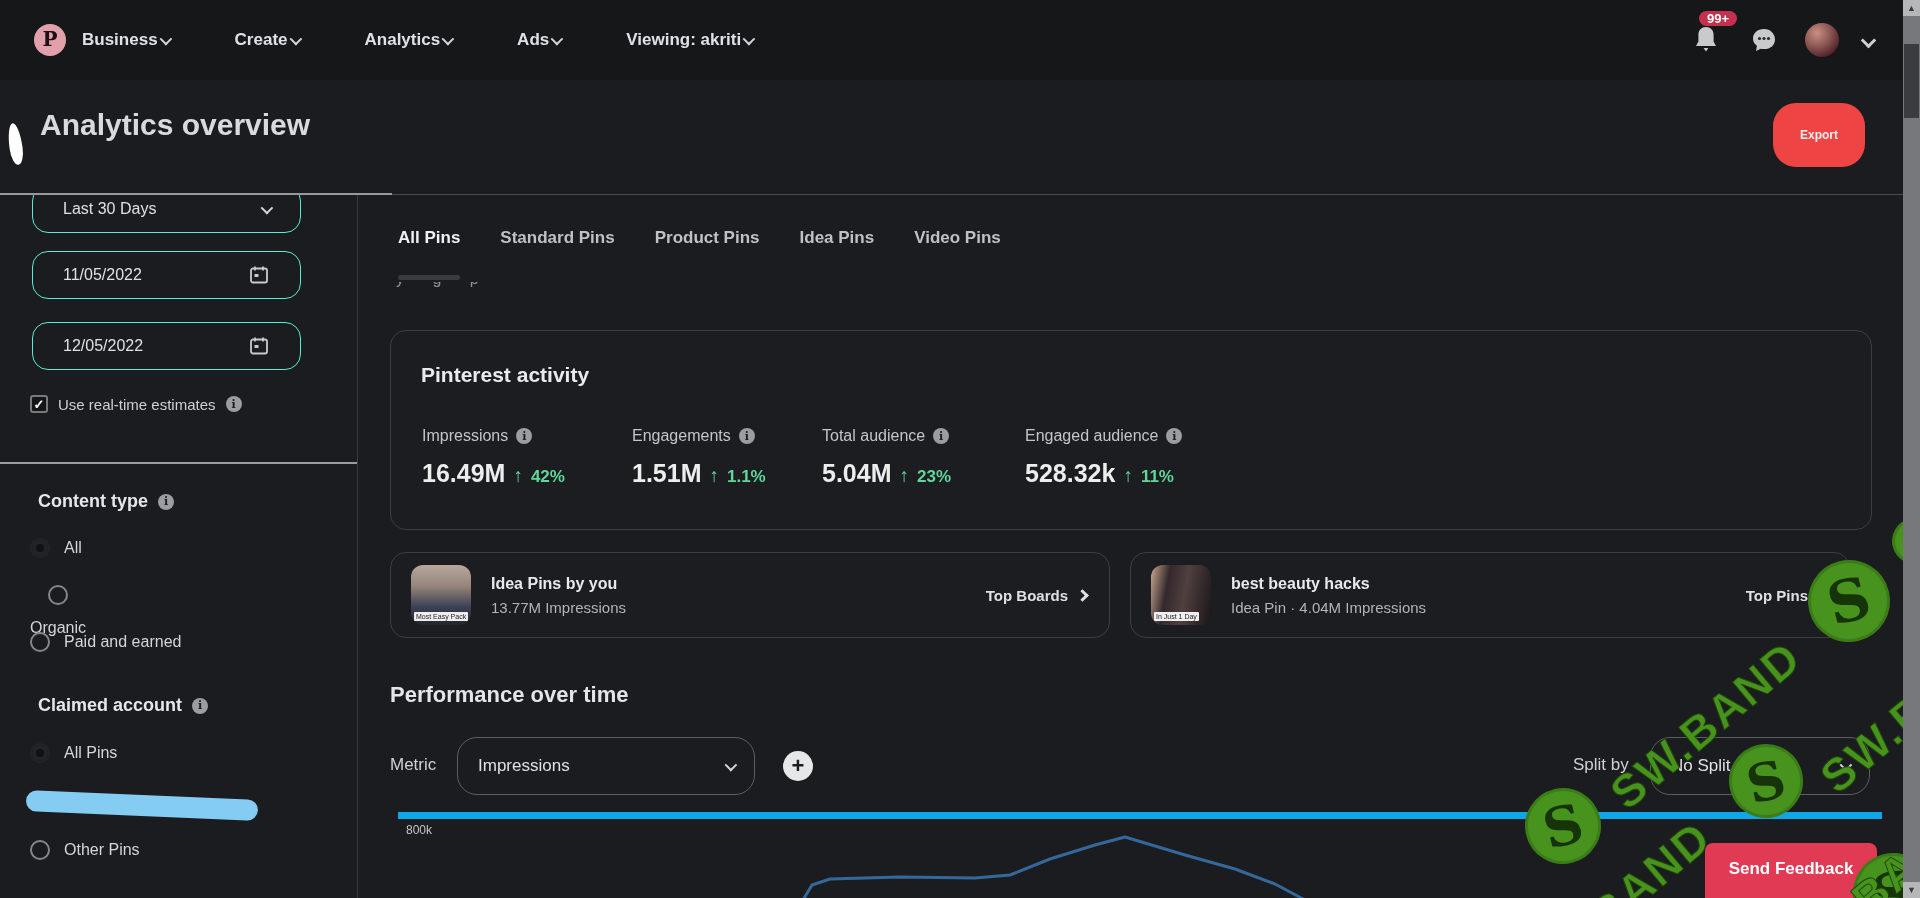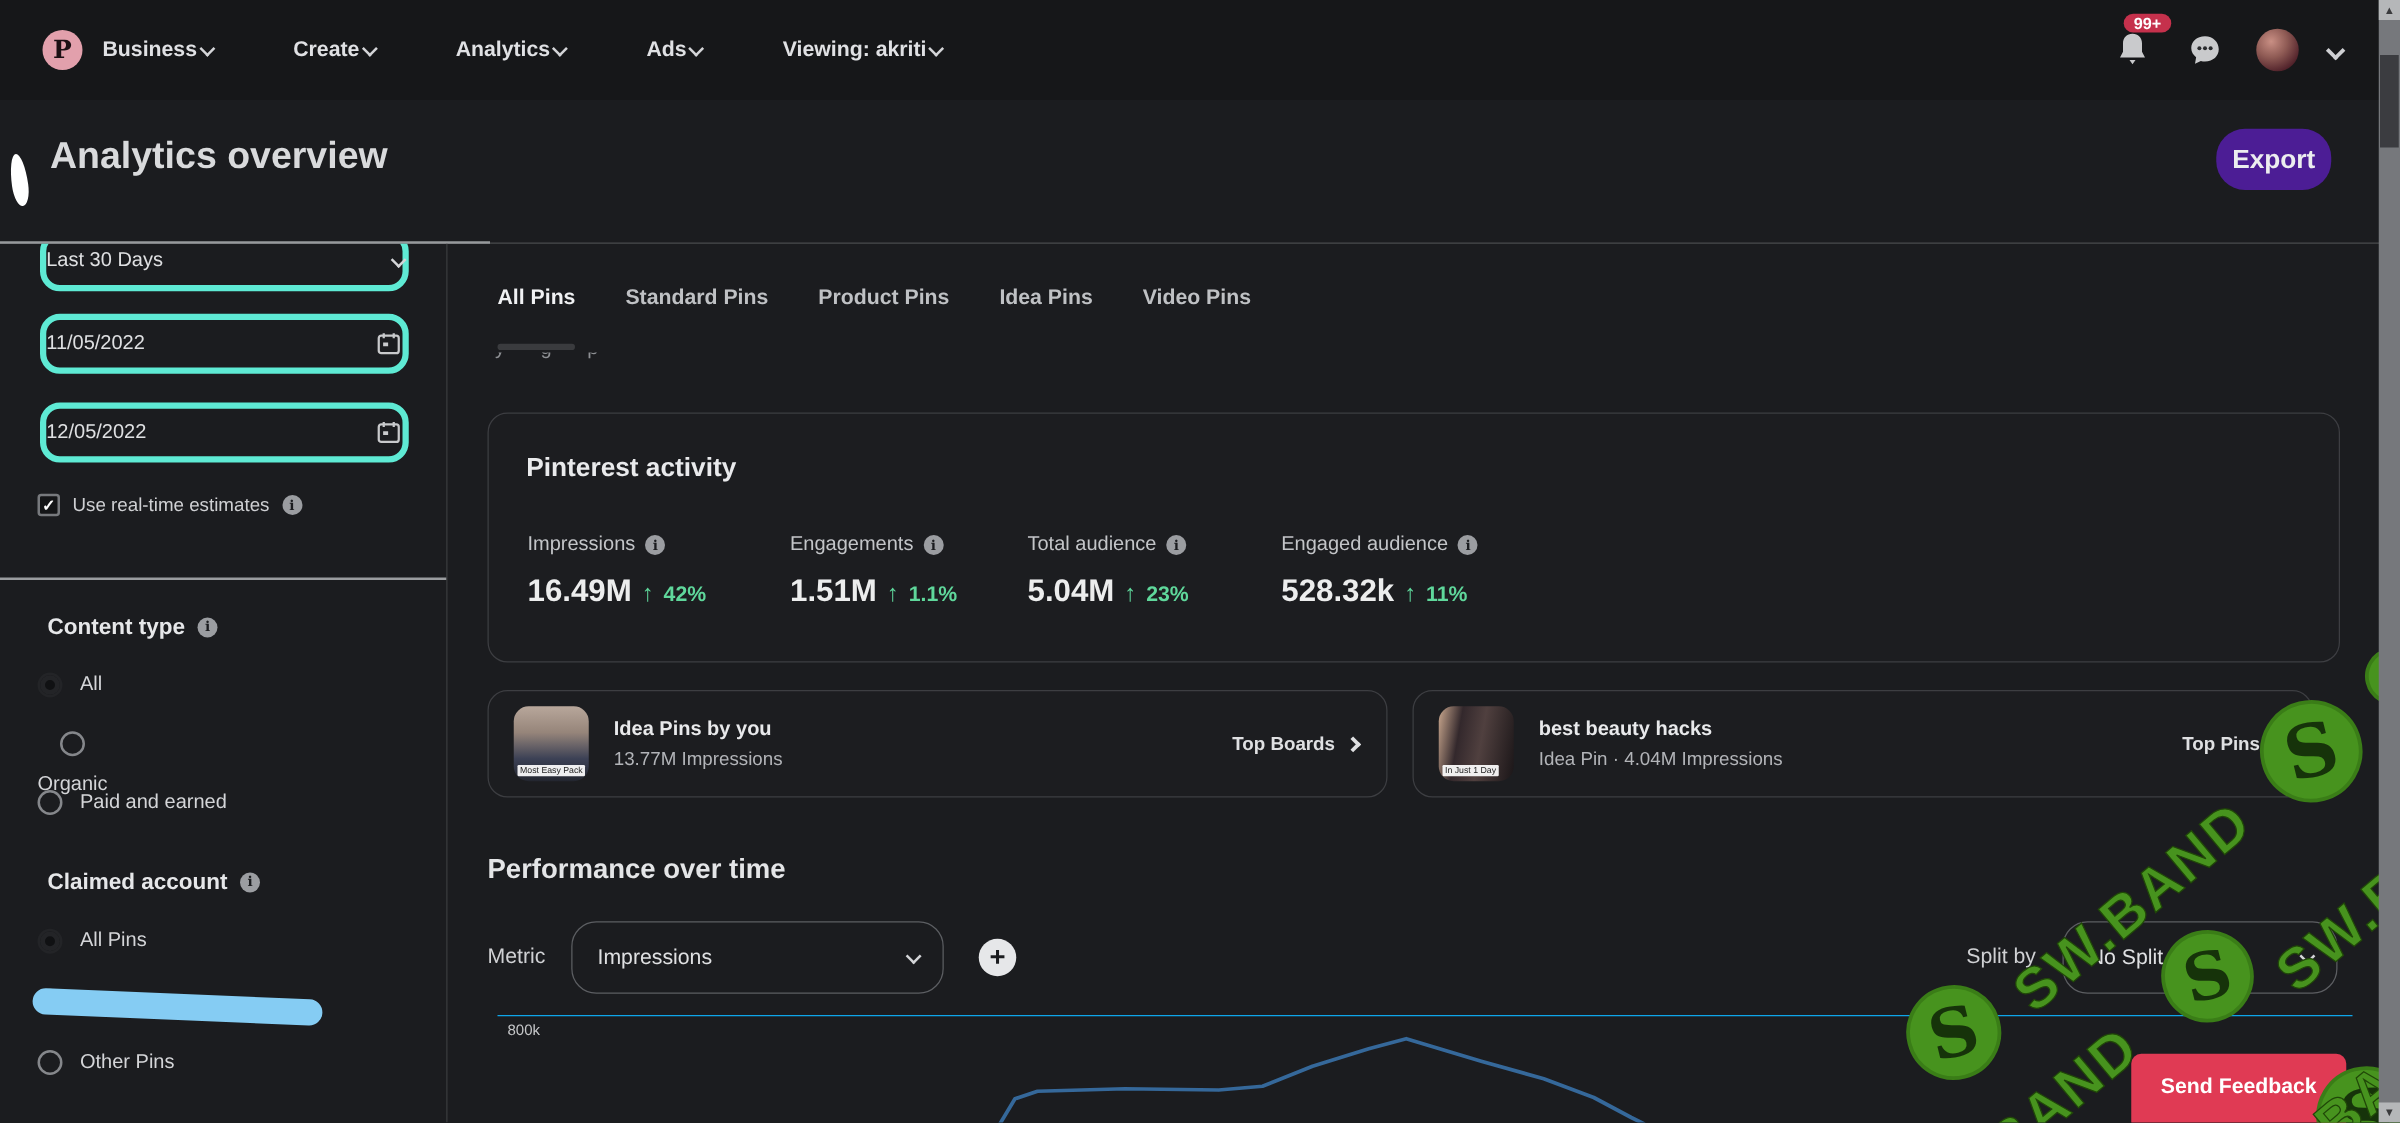--- a/index.html
+++ b/index.html
@@ -19,27 +19,27 @@
   .nav-right { margin-left:auto; display:flex; align-items:center; margin-right:46px; gap:24px; }
   .icon-btn { position:relative; width:34px; height:34px; display:flex; align-items:center; justify-content:center; cursor:pointer; }
   .badge { position:absolute; top:-12px; left:10px; background:#c5314c; color:#fff; font-size:13px; font-weight:bold; padding:0 8px; border-radius:11px; }
   .avatar { width:34px; height:34px; border-radius:50%; background:radial-gradient(circle at 35% 30%, #c98f84 0%, #8e5a54 40%, #53242c 75%, #2e1217 100%); cursor:pointer; }
   .nav-chev { width:11px; height:11px; border-right:3px solid #cfd0d3; border-bottom:3px solid #cfd0d3; transform:rotate(45deg); cursor:pointer; }
 
   
   .pageheader { position:absolute; left:0; top:80px; width:1920px; height:115px; }
   .white-blob { position:absolute; left:9px; top:43px; width:13px; height:42px; background:#fff; border-radius:50% 50% 50% 50% / 60% 60% 40% 40%; transform:rotate(-8deg); }
   .page-title { position:absolute; left:40px; top:28px; font-size:30px; font-weight:bold; color:#d9dadc; }
-  .export-btn { position:absolute; left:1773px; top:23px; width:92px; height:49px; background:#4c1d95; border-radius:23px; color:#ecedef; font-weight:bold; font-size:21px; display:flex; align-items:center; justify-content:center; cursor:pointer; }
+  .export-btn { position:absolute; left:1773px; top:23px; width:92px; height:64px; background:#ef4444; border-radius:23px; color:#ecedef; font-weight:bold; font-size:12px; display:flex; align-items:center; justify-content:center; cursor:pointer; }
   .header-line { position:absolute; left:0; top:194px; width:1920px; height:1px; background:#4a4b4e; }
   .header-line-bright { position:absolute; left:0; top:193px; width:392px; height:2px; background:#97999c; }
 
   
   .sidebar { position:absolute; left:0; top:195px; width:358px; height:703px; border-right:1px solid #3a3b3e; overflow:hidden; }
-  .field { position:absolute; left:32px; width:295px; height:48px; border:5px solid #5eead4; border-radius:16px; display:flex; align-items:center; padding:0 0; font-size:16px; color:#dfe0e2; cursor:pointer; background:transparent; }
+  .field { position:absolute; left:32px; width:269px; height:48px; border:1px solid #5eead4; border-radius:16px; display:flex; align-items:center; padding:0 30px; font-size:16px; color:#dfe0e2; cursor:pointer; background:transparent; }
   .field .chev { margin-left:auto; }
   .cal-icon { margin-left:auto; }
   .check-row { position:absolute; left:30px; top:200px; display:flex; align-items:center; gap:10px; }
   .checkbox { width:18px; height:18px; border:2px solid #77797d; border-radius:3px; background:#141517; color:#fff; font-size:13px; font-weight:bold; display:flex; align-items:center; justify-content:center; cursor:pointer; }
   .check-label { font-size:15px; color:#cfd0d3; }
   .info-dot { width:16px; height:16px; border-radius:50%; background:#9b9da1; color:#1b1c1f; font-size:11px; font-weight:bold; font-family:"DejaVu Serif", serif; display:flex; align-items:center; justify-content:center; }
   .side-divider { position:absolute; left:0; top:267px; width:358px; height:2px; background:#9a9c9f; }
   .group-title { position:absolute; left:38px; font-size:18px; font-weight:bold; color:#e6e7e9; display:flex; align-items:center; gap:10px; }
   .radio-row { position:absolute; left:30px; display:flex; align-items:center; gap:14px; cursor:pointer; }
   .radio { width:20px; height:20px; border-radius:50%; border:2px solid #85878b; background:transparent; }
@@ -82,21 +82,21 @@
   .perf-title { position:absolute; left:390px; top:682px; font-size:22px; font-weight:bold; color:#e4e5e7; }
   .metric-row-label { position:absolute; left:390px; top:755px; font-size:17px; color:#cfd0d3; }
   .dd { position:absolute; top:737px; height:58px; border:1px solid #5c5e62; border-radius:20px; display:flex; align-items:center; padding:0 20px; font-size:17px; color:#dfe0e2; cursor:pointer; background:transparent; }
   .dd .chev { margin-left:auto; }
   .metric-dd { left:457px; width:298px; }
   .split-dd { left:1650px; width:220px; }
   .plus-btn { position:absolute; left:783px; top:751px; width:30px; height:30px; border-radius:50%; background:#e6e7e9; color:#1b1c1f; font-size:22px; font-weight:bold; display:flex; align-items:center; justify-content:center; cursor:pointer; }
   .split-label { position:absolute; left:1573px; top:755px; font-size:17px; color:#cfd0d3; }
 
   
-  .chart { position:absolute; left:398px; top:812px; width:1484px; height:86px; border-top:1px solid #0ea5e9; }
+  .chart { position:absolute; left:398px; top:812px; width:1484px; height:86px; border-top:7px solid #0ea5e9; }
   .chart-ylabel { position:absolute; left:8px; top:4px; font-size:12px; color:#c6c7c9; }
   .chart svg { position:absolute; left:0; top:0; }
 
   
   .feedback-btn { position:absolute; left:1705px; top:843px; width:172px; height:62px; background:#e03a54; border-radius:8px; color:#fff; font-size:17px; font-weight:bold; display:flex; align-items:flex-start; justify-content:center; padding-top:16px; cursor:pointer; z-index:40; }
 
   
   .wm { position:absolute; z-index:50; pointer-events:none; }
   .wm-text { color:#47931e; font-size:46px; font-weight:bold; letter-spacing:2px; transform:rotate(-40deg); -webkit-text-stroke:1px #204708; white-space:nowrap; }
   .wm-logo { border-radius:50%; background:#47931e; display:flex; align-items:center; justify-content:center; transform:rotate(-14deg); border:3px solid #3a7d17; }

